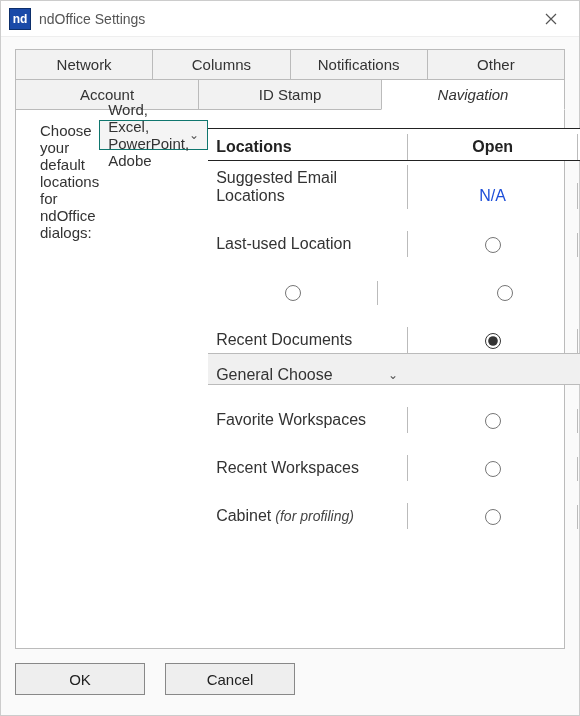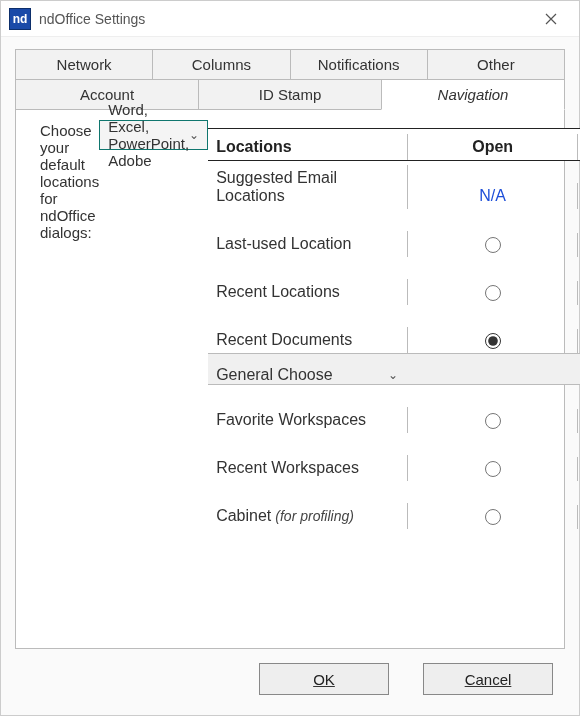--- a/index.html
+++ b/index.html
@@ -144,23 +144,22 @@
   .na { font-size:16px; color:#1d4ed8; }
   .profiling-note { font-style:italic; font-size:14px; color:#444; margin-left:4px;}
   input[type=radio] {
     width:16px; height:16px; margin:0;
     accent-color:#333;
     cursor:pointer;
   }
 
   
   .buttons {
-    display:flex; justify-content:flex-end; gap:34px;
+    display:flex; gap:20px;
     padding:14px 12px 12px 0;
-    text-decoration:underline;
   }
   .btn {
     width:130px; height:32px;
     border:1px solid #888;
     background:#eee;
     font-size:15px;
     color:#222;
     cursor:pointer;
     display:flex; align-items:center; justify-content:center;
   }
@@ -227,21 +226,20 @@
           <div class="gcell c-loc">Last-used Location</div>
           <div class="gcell c-open">
               <input type="radio" name="open" style="">
             </div>
           <div class="gcell c-save">
               <input type="radio" name="save" style="">
             </div>
         </div>
 
         <div class="grow">
-          <div class="gcell c-loc">Recent Locations</div>
           <div class="gcell c-open">
               <input type="radio" name="open" style="">
             </div>
           <div class="gcell c-save">
               <input type="radio" name="save" style="">
             </div>
         </div>
 
         <div class="grow">
           <div class="gcell c-loc">Recent Documents</div>

